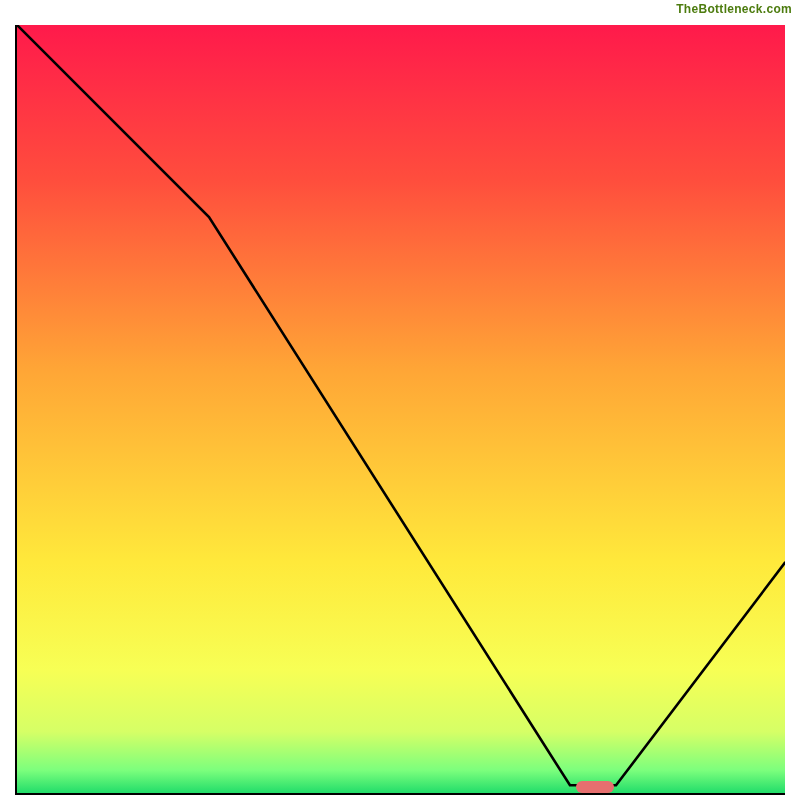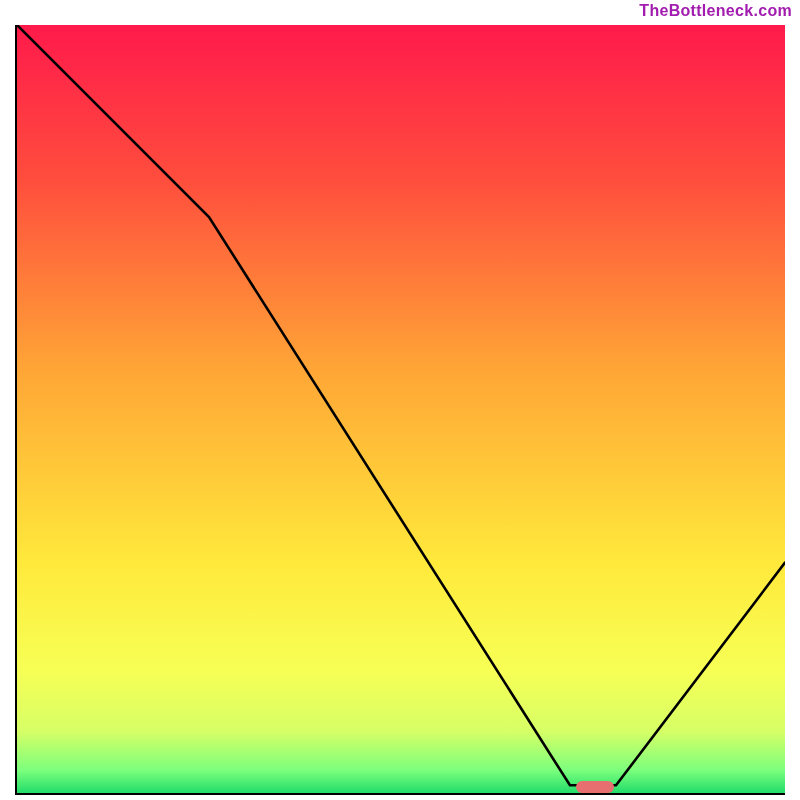--- a/index.html
+++ b/index.html
@@ -1,17 +1,17 @@
 <!DOCTYPE html>
 <html><head>
 <meta charset="utf-8">
 <style>
   html,body{margin:0;padding:0;width:800px;height:800px;overflow:hidden;background:#fff;font-family:Arial, sans-serif}
   .stage{position:relative;width:800px;height:800px}
-  .watermark{position:absolute;top:2px;right:8px;font-size:16px;font-weight:700;color:#a21caf;letter-spacing:.3px}
+  .watermark{position:absolute;top:2px;right:8px;font-size:12px;font-weight:700;color:#4d7c0f;letter-spacing:.3px}
   .plot{position:absolute;left:15px;top:25px;width:770px;height:770px;border-left:2.5px solid #000;border-bottom:2.5px solid #000;box-sizing:border-box;overflow:hidden}
   .plot svg{display:block;width:100%;height:100%}
   .marker{position:absolute;width:38px;height:12px;border-radius:6px;background:#e76f6f;transform:translate(-50%,-50%)}
 </style>
 </head>
 <body>
 
 <div class="stage">
   <div class="watermark">TheBottleneck.com</div>
   <div class="plot">

